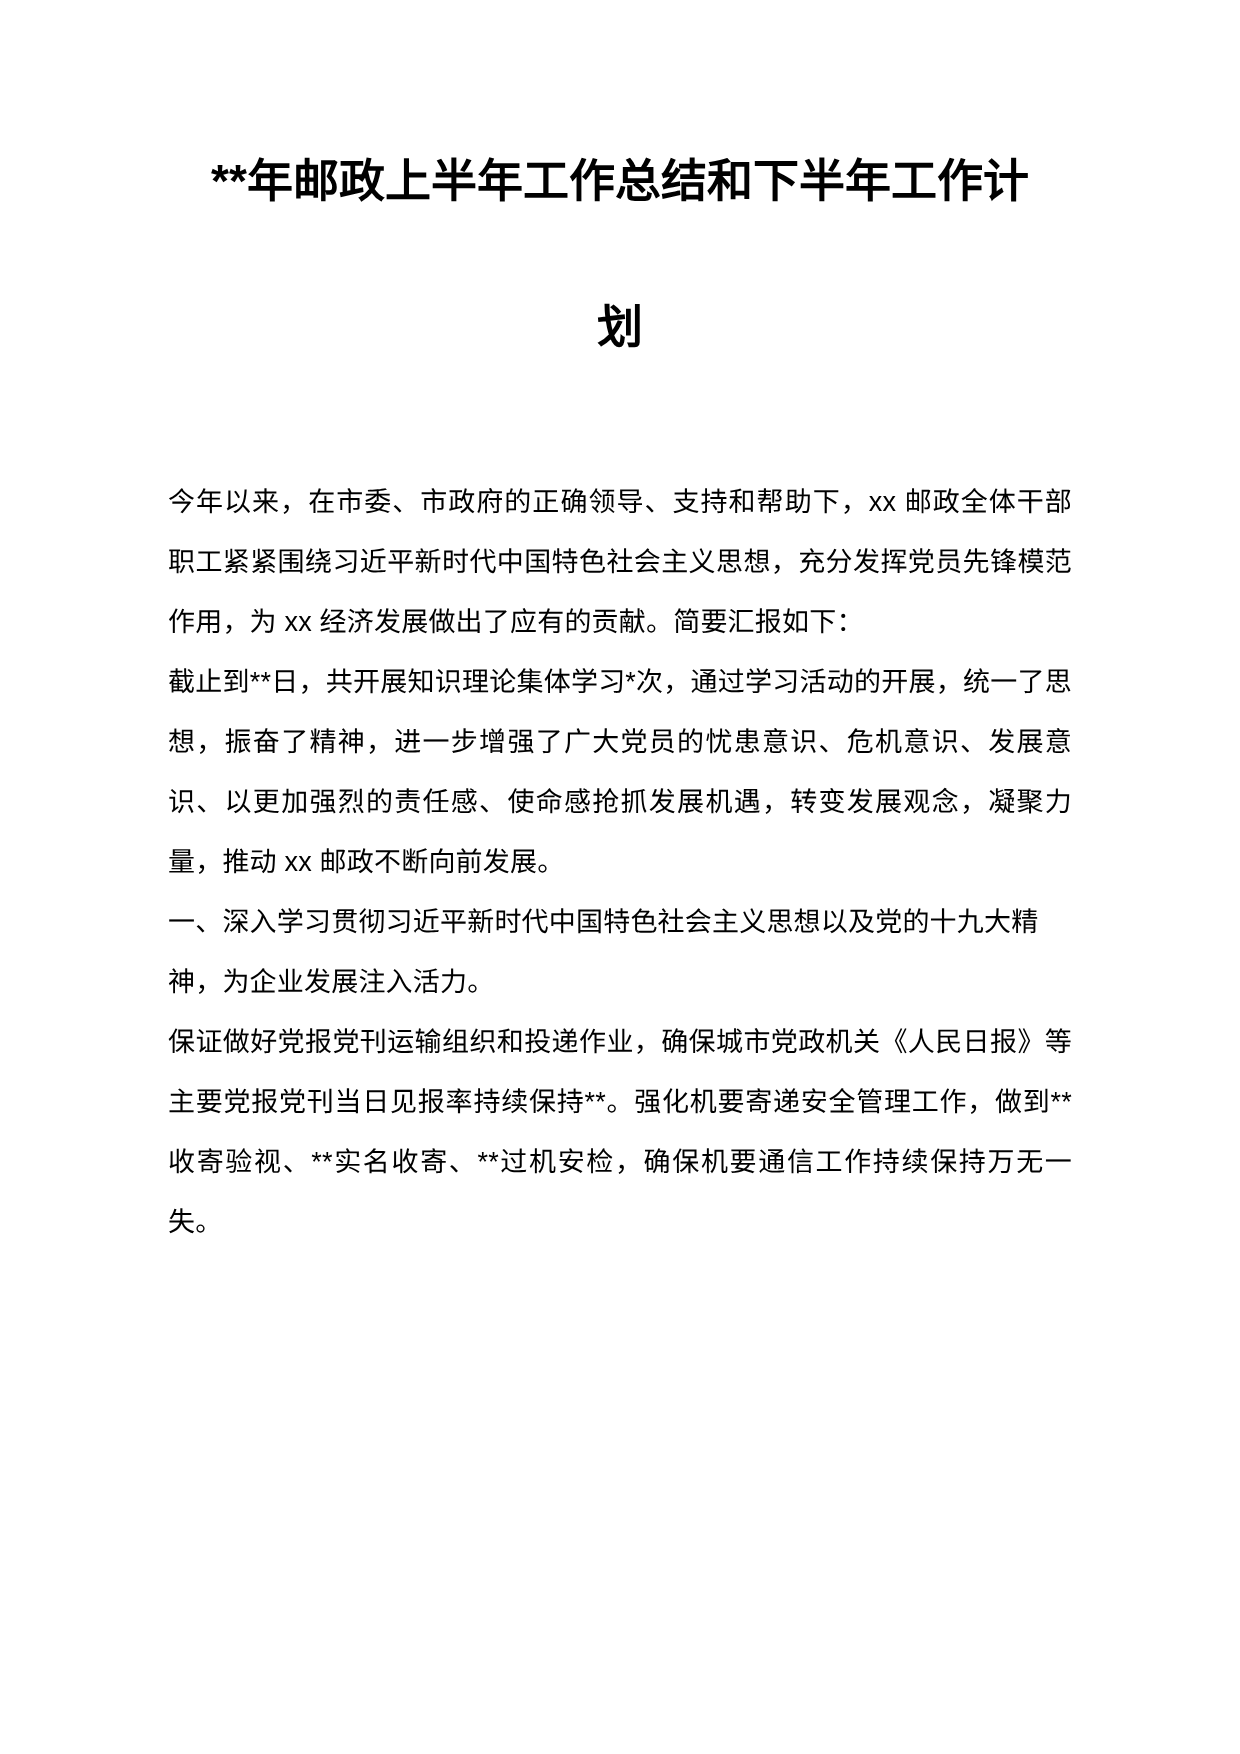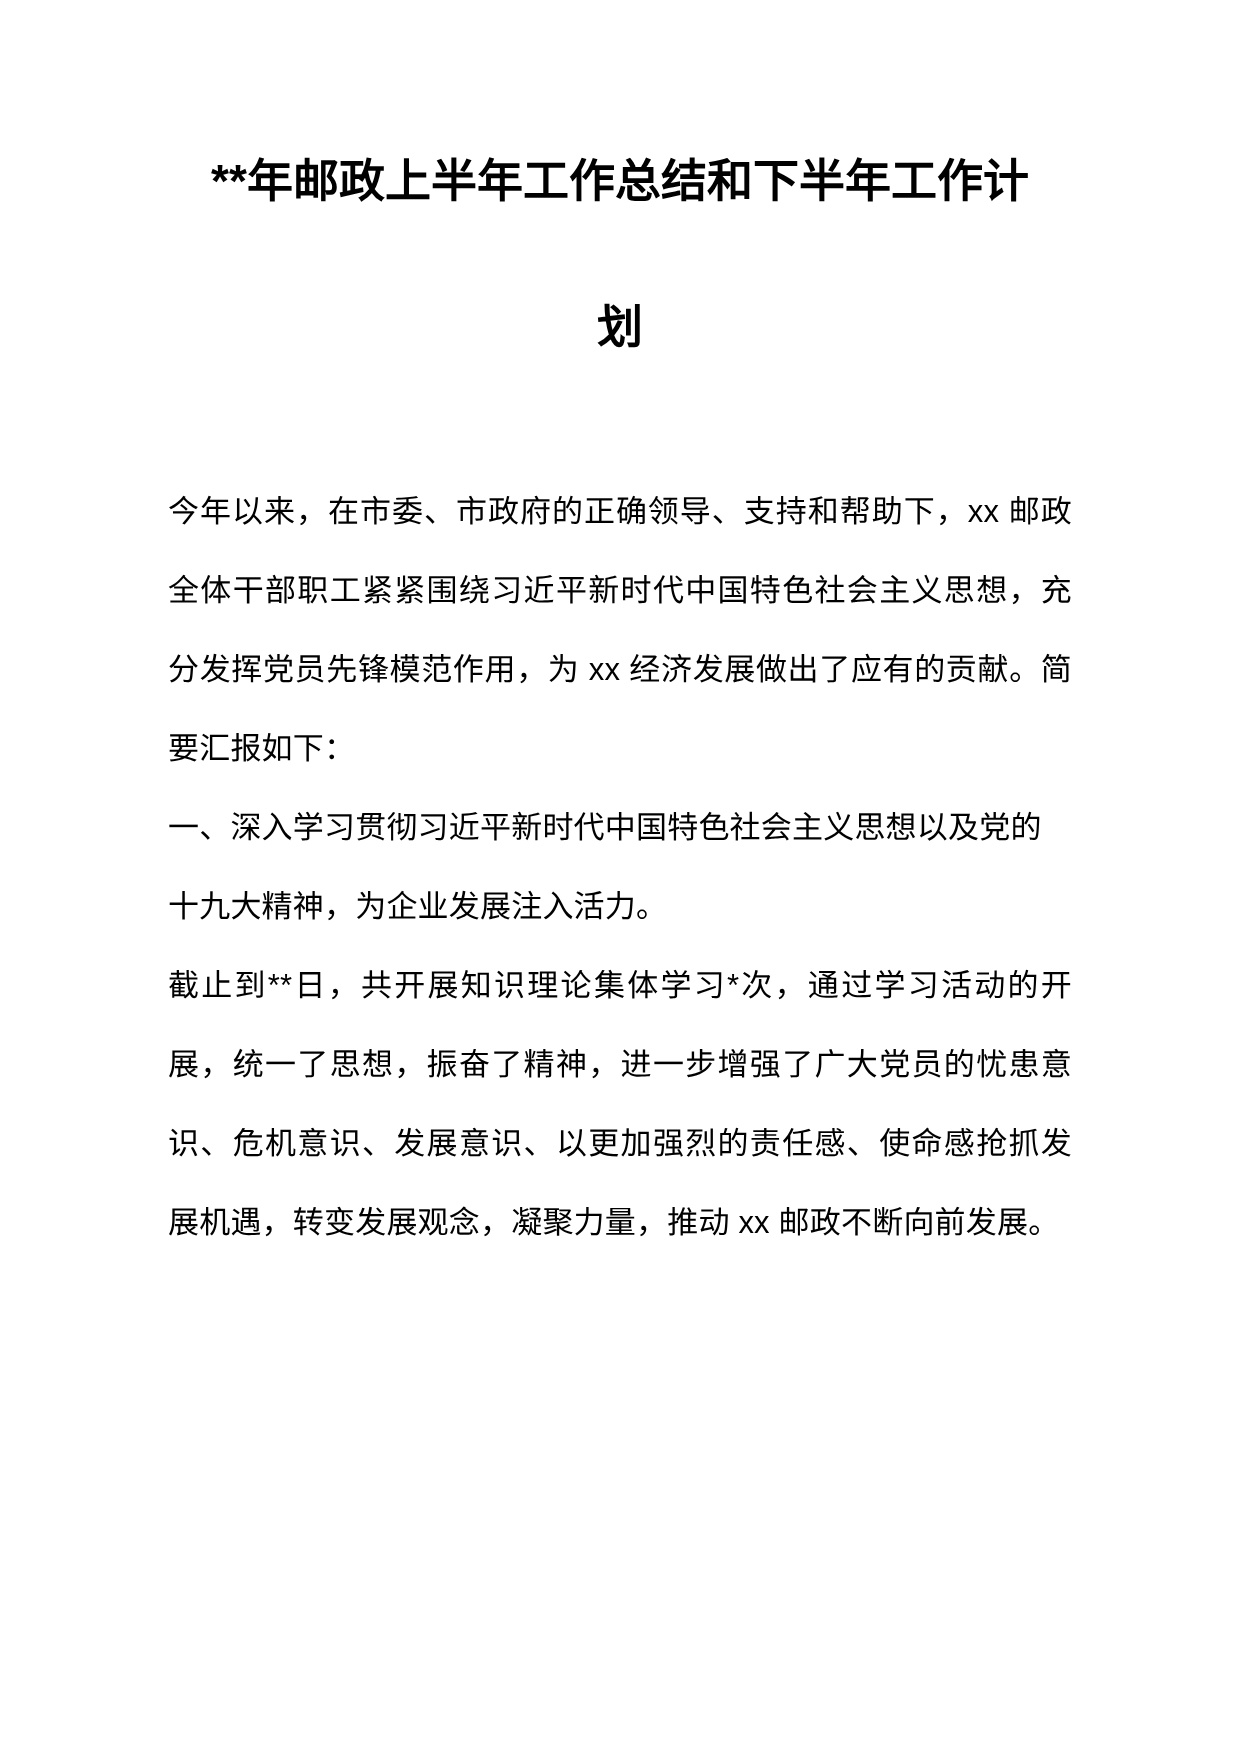--- a/index.html
+++ b/index.html
@@ -44,22 +44,22 @@
     white-space: nowrap;
   }
   .title-block {
     padding-top: 108px;
   }
   .body-block {
     padding-top: 72px;
   }
   .para {
     margin: 0 0 0 0;
-    font-size: 31px;
-    line-height: 79px;
+    font-size: 27px;
+    line-height: 60px;
     text-align: justify;
     text-justify: inter-ideograph;
     color: #000000;
     letter-spacing: 0.2px;
     word-break: break-all;
   }
   .para.last-left {
     text-align: left;
   }
 </style>
@@ -71,18 +71,19 @@
 
     <div class="title-block">
       <h1 class="doc-title">
         <span class="title-line">**年邮政上半年工作总结和下半年工作计</span>
         <span class="title-line">划</span>
       </h1>
     </div>
 
     <div class="body-block">
       <p class="para">今年以来，在市委、市政府的正确领导、支持和帮助下，xx 邮政全体干部职工紧紧围绕习近平新时代中国特色社会主义思想，充分发挥党员先锋模范作用，为 xx 经济发展做出了应有的贡献。简要汇报如下：</p>
+      <p class="para">截止到**日，共开展知识理论集体学习*次，通过学习活动的开展，统一了思想，振奋了精神，进一步增强了广大党员的忧患意识、危机意识、发展意识、以更加强烈的责任感、使命感抢抓发展机遇，转变发展观念，凝聚力量，推动 xx 邮政不断向前发展。</p>
       <p class="para last-left">一、深入学习贯彻习近平新时代中国特色社会主义思想以及党的十九大精神，为企业发展注入活力。</p>
-      <p class="para">截止到**日，共开展知识理论集体学习*次，通过学习活动的开展，统一了思想，振奋了精神，进一步增强了广大党员的忧患意识、危机意识、发展意识、以更加强烈的责任感、使命感抢抓发展机遇，转变发展观念，凝聚力量，推动 xx 邮政不断向前发展。</p>
+      <p class="para">保证做好党报党刊运输组织和投递作业，确保城市党政机关《人民日报》等主要党报党刊当日见报率持续保持**。强化机要寄递安全管理工作，做到**收寄验视、**实名收寄、**过机安检，确保机要通信工作持续保持万无一失。</p>
     </div>
 
   </div>
 </div>
 
 </body></html>

